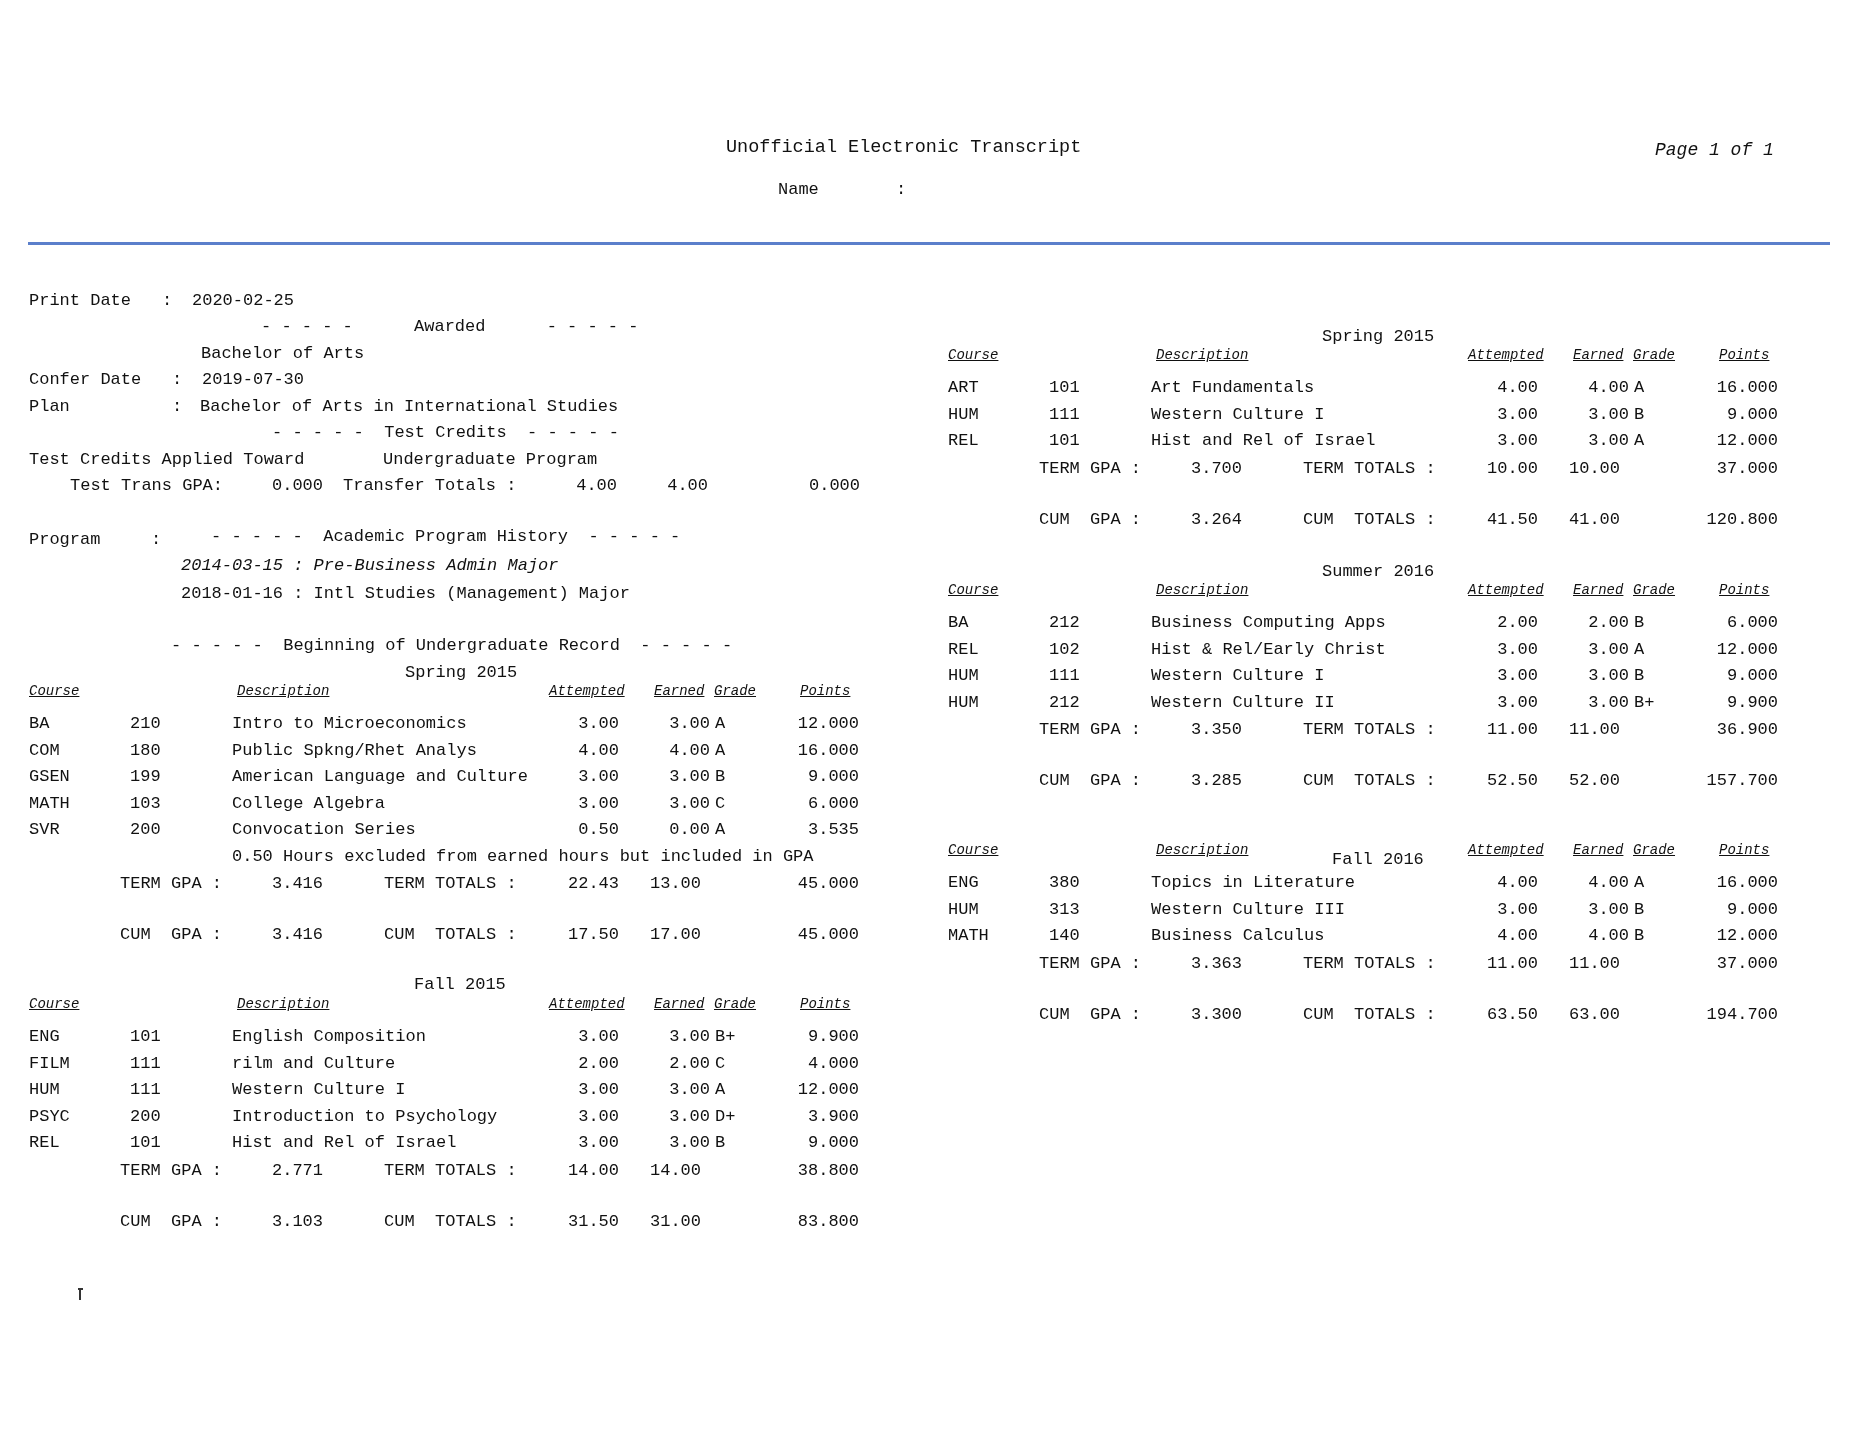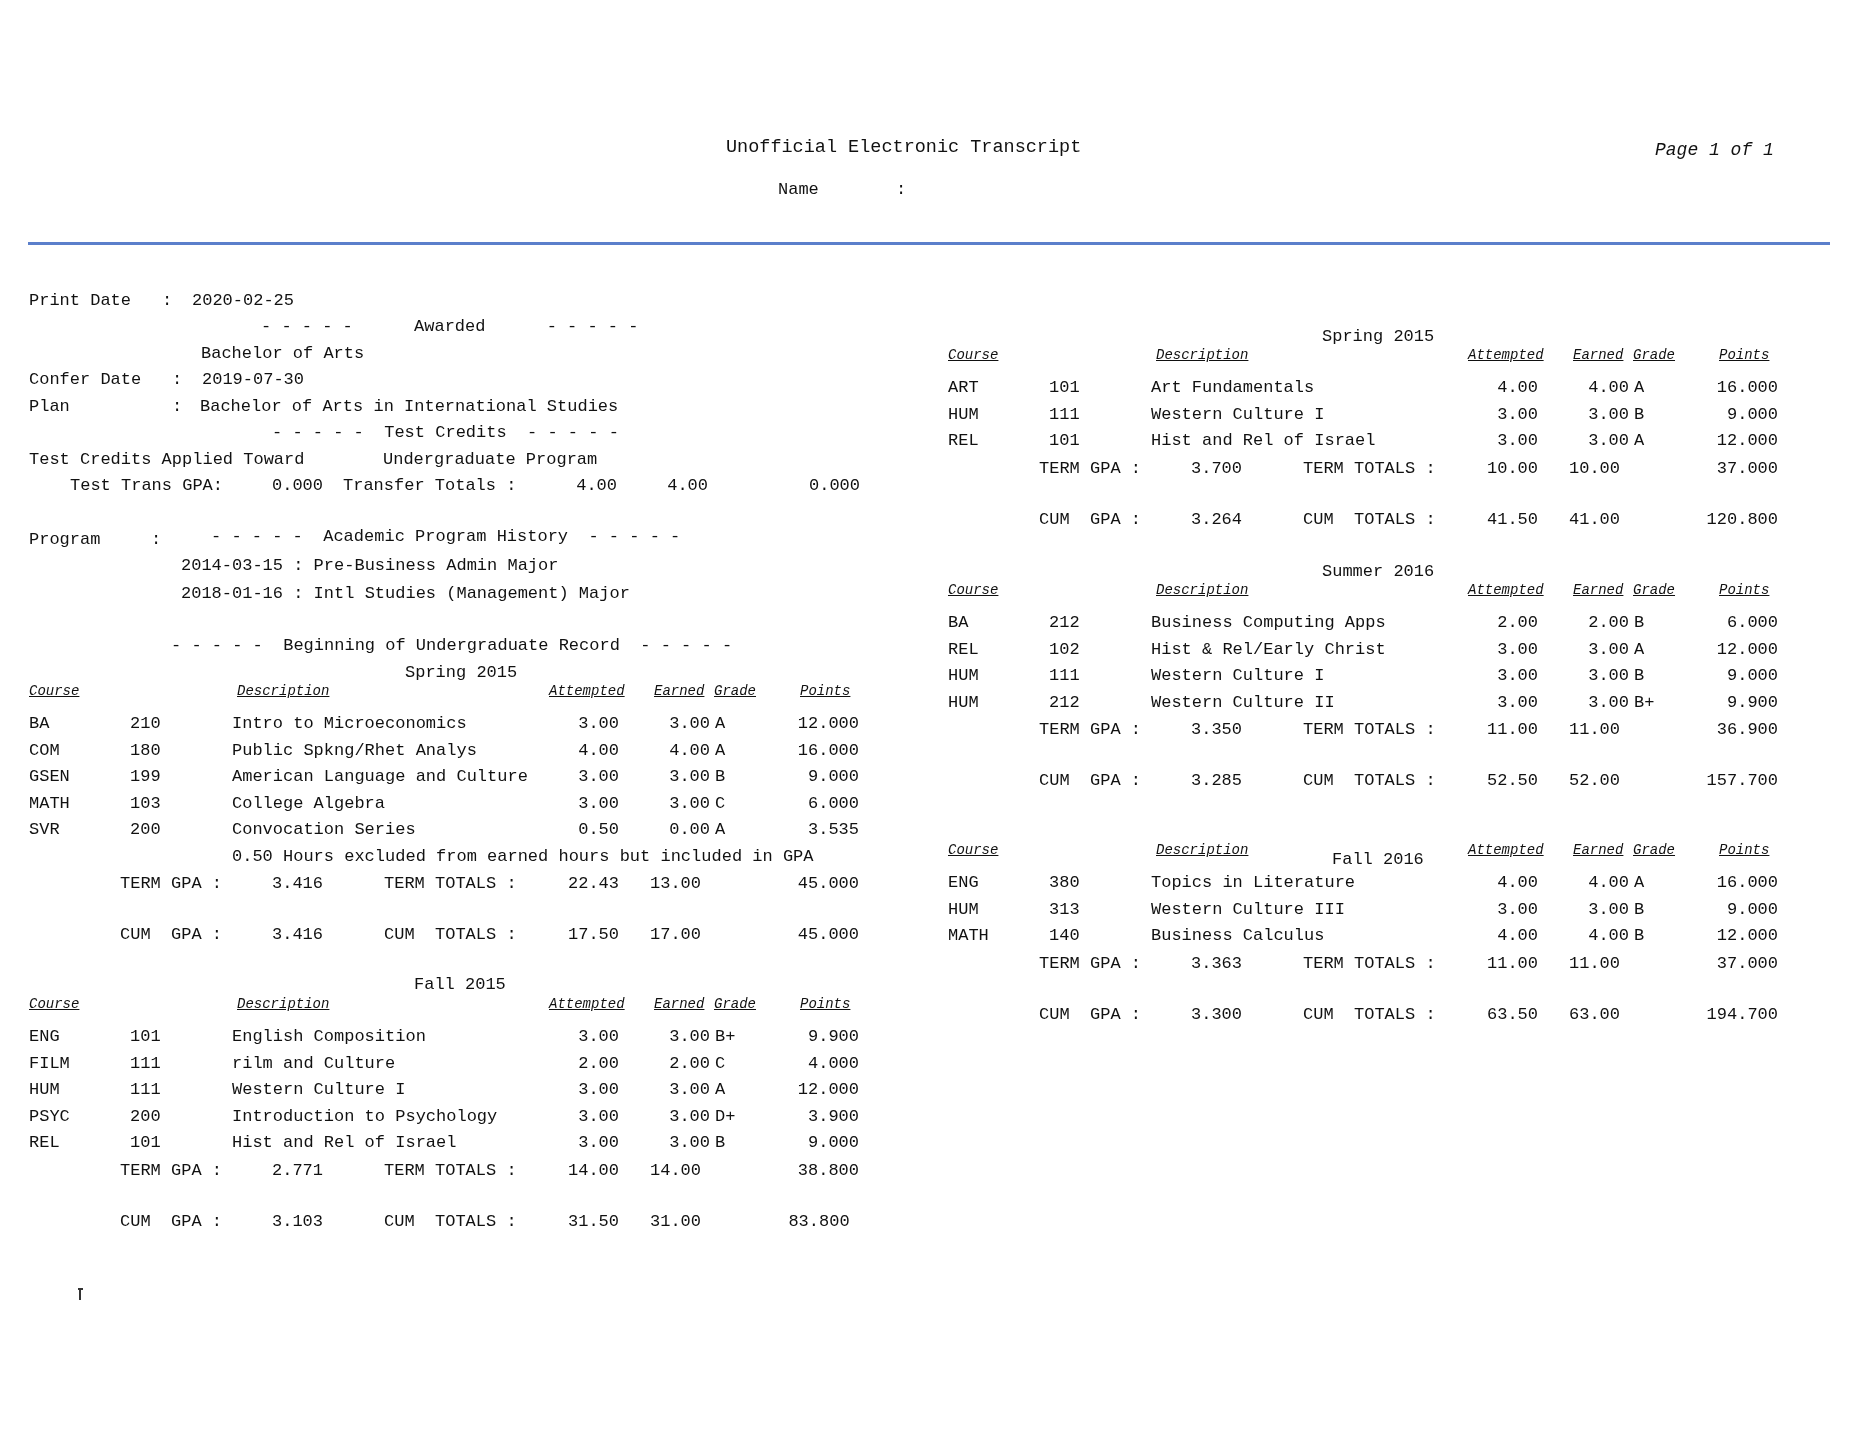--- a/index.html
+++ b/index.html
@@ -47,21 +47,21 @@
 <div class="abs" style="left:70px; top:477px;">Test Trans GPA:</div>
 <div class="abs" style="left:272px; top:477px;">0.000</div>
 <div class="abs" style="left:343px; top:477px;">Transfer Totals :</div>
 <div class="abs r" style="left:556px; top:477px; width:61px;">4.00</div>
 <div class="abs r" style="left:647px; top:477px; width:61px;">4.00</div>
 <div class="abs r" style="left:780px; top:477px; width:80px;">0.000</div>
 
 <div class="abs" style="left:211px; top:528px;">- - - - -  Academic Program History  - - - - -</div>
 <div class="abs" style="left:29px; top:531px;">Program</div>
 <div class="abs" style="left:151px; top:531px;">:</div>
-<div class="abs" style="left:181px; top:557px;">2014-03-15 : Pre-Business Admin Major</div>
+<div class="abs" style="left:181px; top:557px;font-style:italic;">2014-03-15 : Pre-Business Admin Major</div>
 <div class="abs" style="left:181px; top:585px;">2018-01-16 : Intl Studies (Management) Major</div>
 
 <div class="abs" style="left:171px; top:637px;">- - - - -  Beginning of Undergraduate Record  - - - - -</div>
 
 <div id="terms-root">
     <div class="term-title" style="left:405px; top:664px;">Spring 2015</div>
     <div class="hdr" style="left:29px; top:684px;">Course</div>
     <div class="hdr" style="left:237px; top:684px;">Description</div>
     <div class="hdr" style="left:549px; top:684px;">Attempted</div>
     <div class="hdr" style="left:654px; top:684px;">Earned</div>
@@ -161,21 +161,21 @@
     <div class="cell" style="left:272px; top:1161.5px;">2.771</div>
     <div class="cell" style="left:384px; top:1161.5px;">TERM TOTALS :</div>
     <div class="cell r" style="left:559px; top:1161.5px; width:60px;">14.00</div>
     <div class="cell" style="left:650px; top:1161.5px;">14.00</div>
     <div class="cell r" style="left:779px; top:1161.5px; width:80px;">38.800</div>
     <div class="cell" style="left:120px; top:1212.5px;">CUM  GPA :</div>
     <div class="cell" style="left:272px; top:1212.5px;">3.103</div>
     <div class="cell" style="left:384px; top:1212.5px;">CUM  TOTALS :</div>
     <div class="cell r" style="left:559px; top:1212.5px; width:60px;">31.50</div>
     <div class="cell" style="left:650px; top:1212.5px;">31.00</div>
-    <div class="cell r" style="left:779px; top:1212.5px; width:80px;text-align:center;">83.800</div>
+    <div class="cell r" style="left:779px; top:1212.5px; width:80px;">83.800</div>
     <div class="term-title" style="left:1322px; top:328px;">Spring 2015</div>
     <div class="hdr" style="left:948px; top:348px;">Course</div>
     <div class="hdr" style="left:1156px; top:348px;">Description</div>
     <div class="hdr" style="left:1468px; top:348px;">Attempted</div>
     <div class="hdr" style="left:1573px; top:348px;">Earned</div>
     <div class="hdr" style="left:1633px; top:348px;">Grade</div>
     <div class="hdr" style="left:1719px; top:348px;">Points</div>
     <div class="cell" style="left:948px; top:379px;">ART</div>
     <div class="cell" style="left:1049px; top:379px;">101</div>
     <div class="cell" style="left:1151px; top:379px;">Art Fundamentals</div>

